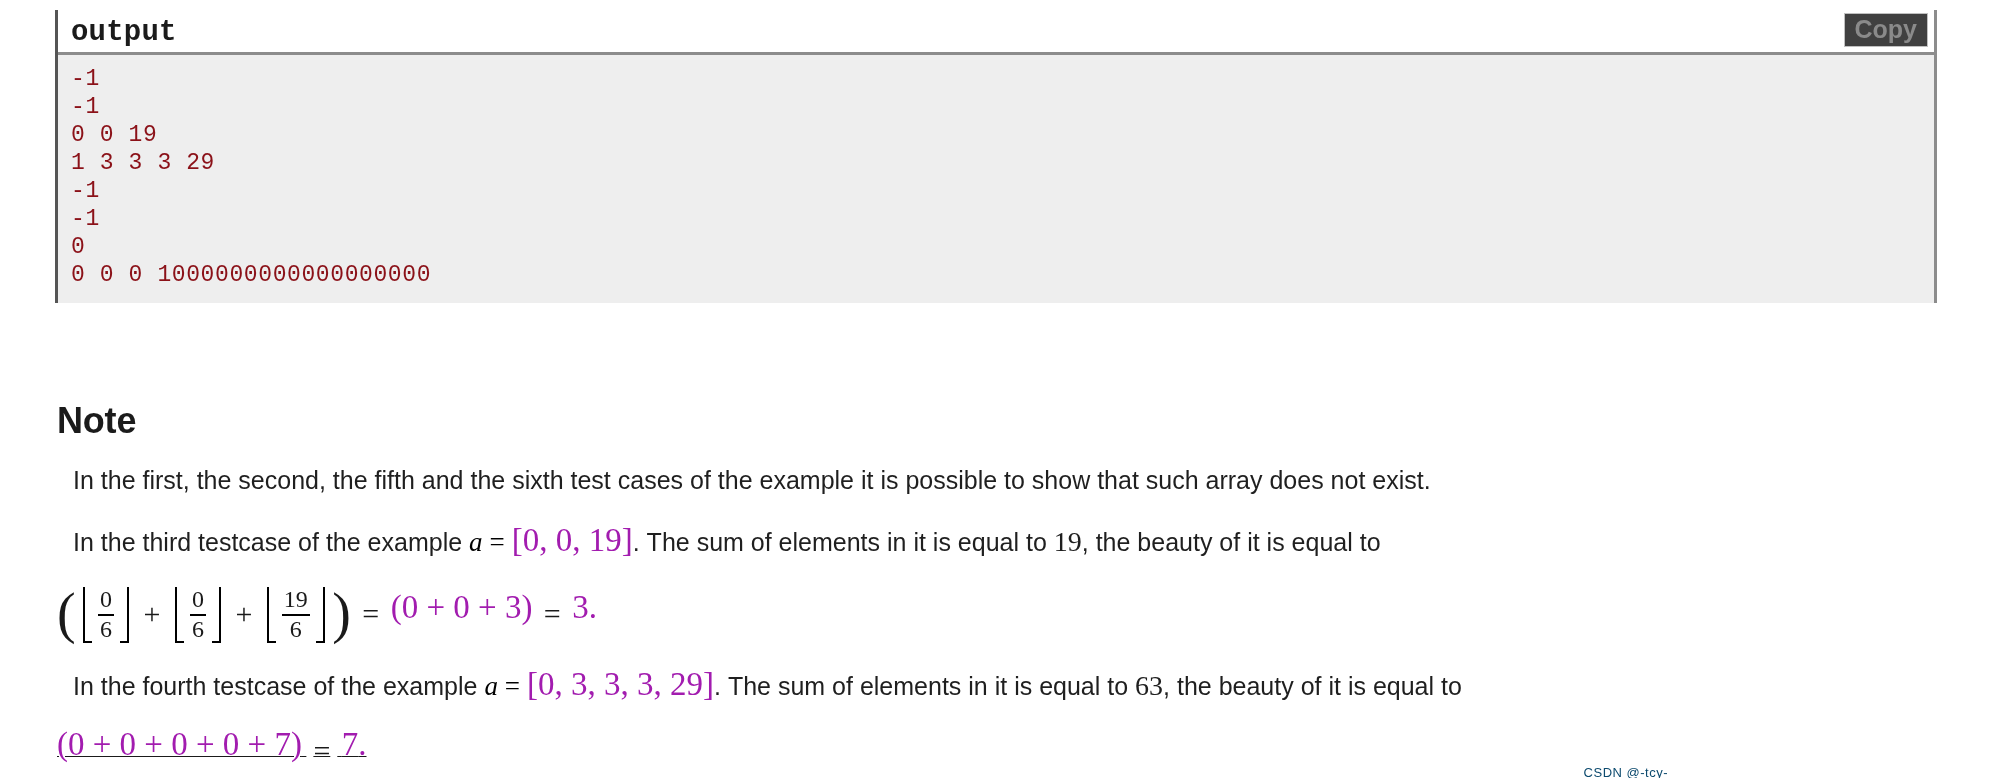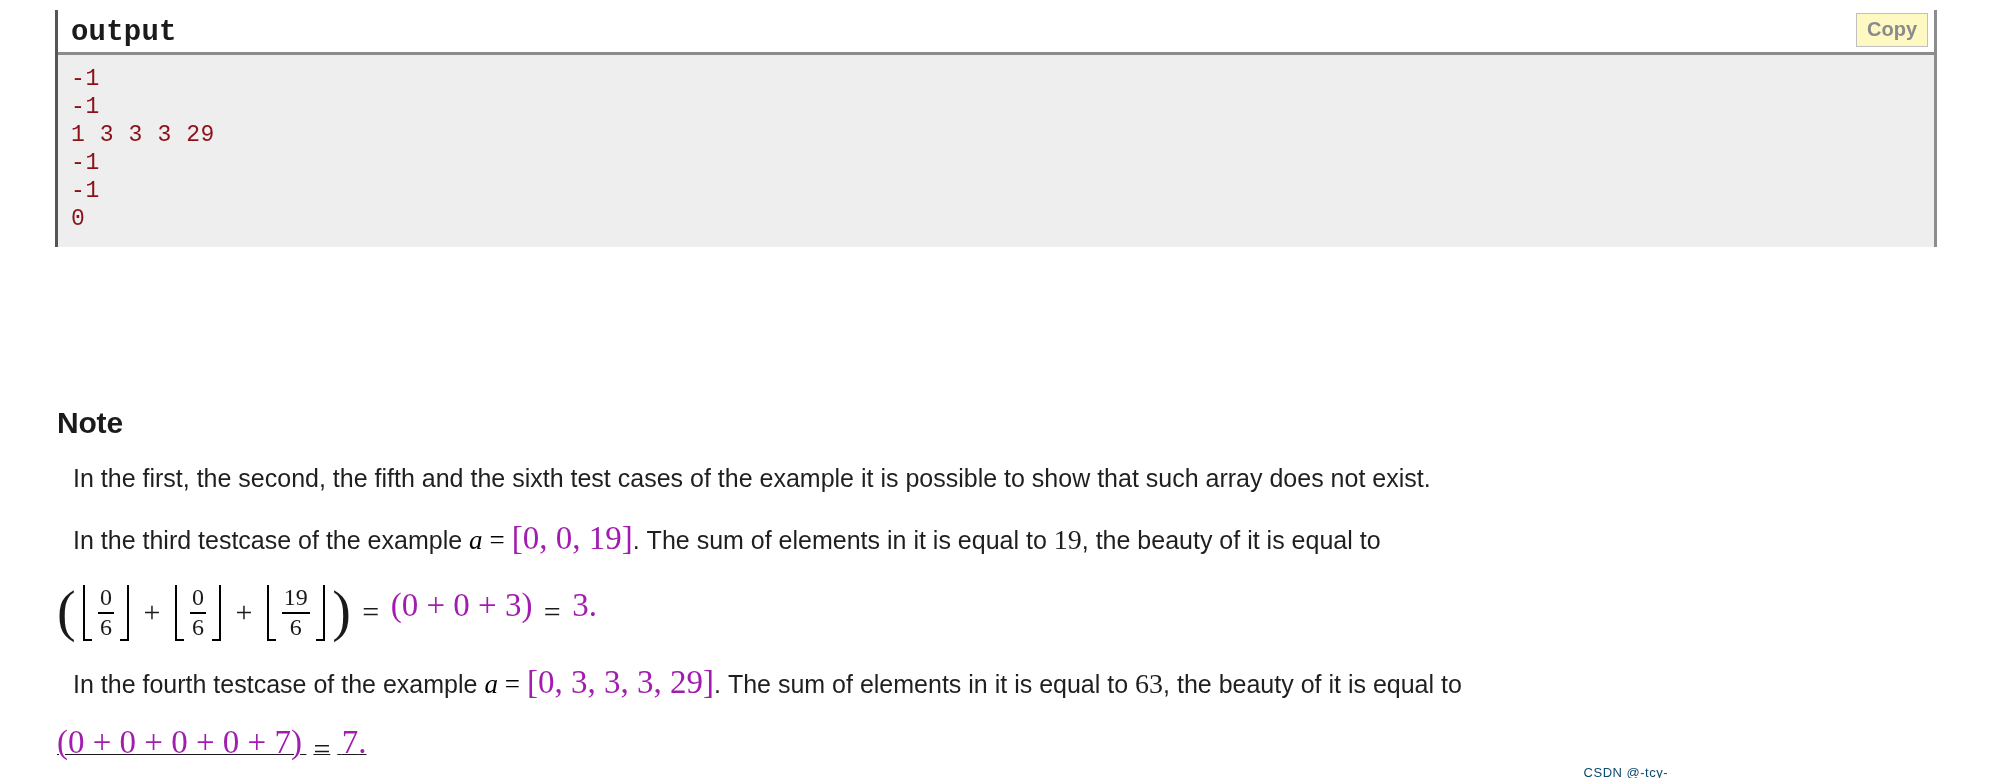--- a/index.html
+++ b/index.html
@@ -55,24 +55,24 @@
     color: #1b1b1b;
     line-height: 45px;
     letter-spacing: 0.2px;
   }
 
   .copy-button {
     position: absolute;
     right: 6px;
     top: 3px;
     border: 1px solid #c0c0c0;
-    background: #fef9c3;
+    background: #404040;
     color: #8a8a8a;
     font-family: "Liberation Sans", sans-serif;
-    font-size: 20px;
+    font-size: 25px;
     font-weight: bold;
     padding: 2px 10px 4px 10px;
     line-height: 26px;
     cursor: pointer;
   }
 
   .output-body {
     background: #eeeeee;
     padding: 10px 0 14px 13px;
     box-sizing: border-box;
@@ -89,24 +89,24 @@
 
   
   .note-section {
     position: absolute;
     left: 55px;
     top: 378px;
     width: 1880px;
   }
 
   .note-heading {
-    font-size: 30px;
+    font-size: 36px;
     font-weight: bold;
     color: #1b1b1b;
-    margin: 16px 0 18px 2px;
+    margin: 10px 0 18px 2px;
     letter-spacing: -0.2px;
   }
 
   .note-para {
     font-size: 25px;
     line-height: 40px;
     color: #1f1f1f;
     margin: 0 0 22px 18px;
   }
 
@@ -226,24 +226,26 @@
     <div class="output-panel">
 
       <div class="output-header">
         <span class="output-title">output</span>
         <button class="copy-button">Copy</button>
       </div>
 
       <div class="output-body">
         <div class="output-line">-1</div>
         <div class="output-line">-1</div>
+        <div class="output-line">0 0 19</div>
         <div class="output-line">1 3 3 3 29</div>
         <div class="output-line">-1</div>
         <div class="output-line">-1</div>
         <div class="output-line">0</div>
+        <div class="output-line">0 0 0 1000000000000000000</div>
       </div>
 
     </div>
   </div>
 
   <div class="note-section">
 
     <div class="note-heading">Note</div>
 
     <p class="note-para">In the first, the second, the fifth and the sixth test cases of the example it is possible to show that such array does not exist.</p>

